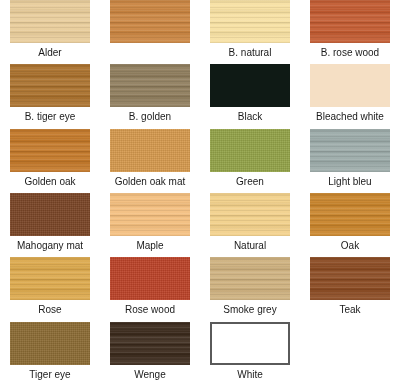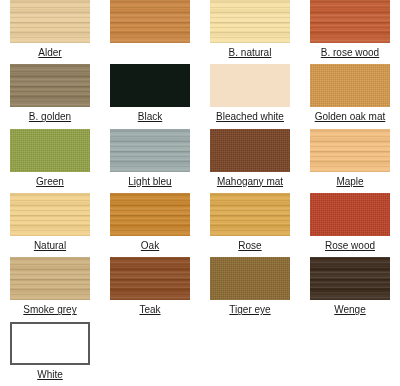--- a/index.html
+++ b/index.html
@@ -106,21 +106,20 @@
   }
 
   .swatch-label {
     margin-top: 4px;
     font-size: 10px;
     line-height: 12px;
     color: #1a1a1a;
     text-align: center;
     white-space: nowrap;
     font-family: "Liberation Sans", sans-serif;
-    text-decoration: underline;
   }
 </style>
 </head>
 <body>
 
 <div id="swatch-grid">
     <div class="swatch-cell">
       <div class="swatch-chip" style="background-color: rgb(232, 204, 154);"></div>
       <div class="swatch-label">Alder</div>
     </div>
@@ -129,32 +128,40 @@
     </div>
     <div class="swatch-cell">
       <div class="swatch-chip" style="background-color: rgb(247, 224, 162);"></div>
       <div class="swatch-label">B. natural</div>
     </div>
     <div class="swatch-cell">
       <div class="swatch-chip" style="background-color: rgb(193, 90, 48);"></div>
       <div class="swatch-label">B. rose wood</div>
     </div>
     <div class="swatch-cell">
+      <div class="swatch-chip" style="background-color: rgb(169, 112, 44);"></div>
+      <div class="swatch-label">B. tiger eye</div>
+    </div>
+    <div class="swatch-cell">
       <div class="swatch-chip" style="background-color: rgb(142, 124, 92);"></div>
       <div class="swatch-label">B. golden</div>
     </div>
     <div class="swatch-cell">
       <div class="swatch-chip flat" style="background-color: rgb(15, 26, 21);"></div>
       <div class="swatch-label">Black</div>
     </div>
     <div class="swatch-cell">
       <div class="swatch-chip flat" style="background-color: rgb(245, 223, 196);"></div>
       <div class="swatch-label">Bleached white</div>
     </div>
     <div class="swatch-cell">
+      <div class="swatch-chip" style="background-color: rgb(194, 119, 40);"></div>
+      <div class="swatch-label">Golden oak</div>
+    </div>
+    <div class="swatch-cell">
       <div class="swatch-chip speckle" style="background-color: rgb(214, 154, 78);"></div>
       <div class="swatch-label">Golden oak mat</div>
     </div>
     <div class="swatch-cell">
       <div class="swatch-chip speckle" style="background-color: rgb(148, 163, 72);"></div>
       <div class="swatch-label">Green</div>
     </div>
     <div class="swatch-cell">
       <div class="swatch-chip" style="background-color: rgb(155, 170, 168);"></div>
       <div class="swatch-label">Light bleu</div>

